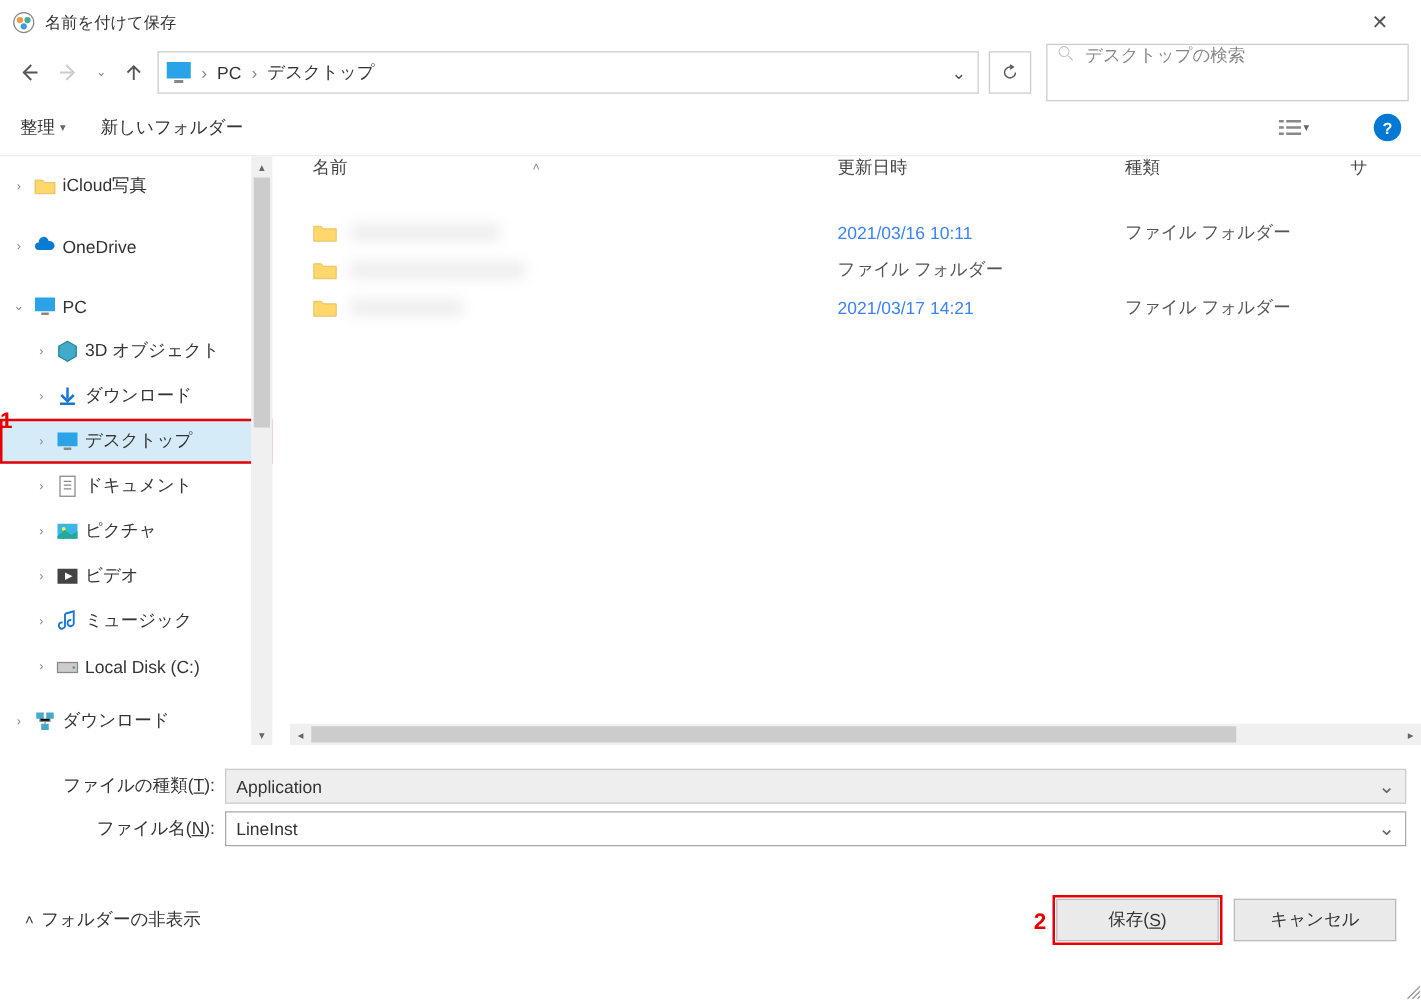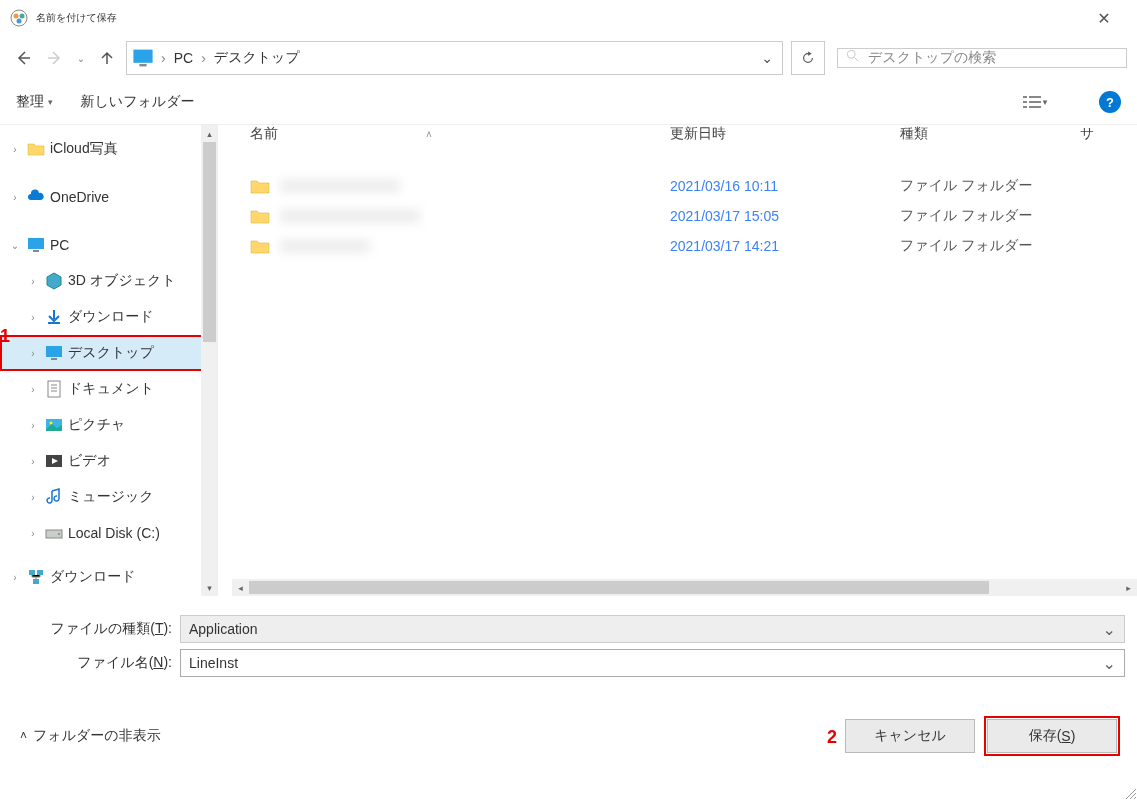--- a/index.html
+++ b/index.html
@@ -1,35 +1,35 @@
 <!DOCTYPE html>
 <html><head>
 <meta charset="utf-8">
 <style>
   * { box-sizing: border-box; font-family: "Meiryo", "Yu Gothic", "Segoe UI", sans-serif; }
   body { margin: 0; width: 1137px; height: 800px; background: #fff; color: #333; font-size: 14px; overflow: hidden; position: relative; }
   
   
   .titlebar { display: flex; align-items: center; height: 36px; padding: 0 10px; }
   .titlebar .appicon { width: 18px; height: 18px; margin-right: 8px; }
-  .titlebar .title { flex: 1; font-size: 10px; }
+  .titlebar .title { flex: 1; font-size: 13px; }
   .titlebar .close { width: 46px; height: 30px; display: flex; align-items: center; justify-content: center; color: #555; font-size: 16px; }
   
   
   .navrow { display: flex; align-items: center; height: 44px; padding: 0 10px; gap: 6px; }
   .navbtn { width: 26px; height: 26px; display: flex; align-items: center; justify-content: center; color: #555; }
   .navbtn.disabled { color: #bbb; }
   .navbtn svg { width: 16px; height: 16px; }
   .breadcrumb { flex: 1; height: 34px; border: 1px solid #ccc; display: flex; align-items: center; background: #fff; }
   .breadcrumb .bcicon { width: 24px; height: 24px; margin: 0 4px; display:flex;align-items:center;justify-content:center;}
   .breadcrumb .seg { padding: 0 6px; height: 100%; display: flex; align-items: center; }
   .breadcrumb .sep { color: #888; padding: 0 2px; }
   .breadcrumb .bcdrop { margin-left: auto; width: 30px; text-align: center; color: #555; }
   .refresh { width: 34px; height: 34px; border: 1px solid #ccc; display: flex; align-items: center; justify-content: center; margin-left: 2px; }
-  .searchbox { width: 290px; height: 20px; border: 1px solid #ccc; display: flex; align-items: flex-start; padding: 0 8px; color: #888; margin-left: 6px; }
+  .searchbox { width: 290px; height: 46px; border: 1px solid #ccc; display: flex; align-items: flex-start; padding: 0 8px; color: #888; margin-left: 6px; }
   .searchbox svg { width: 14px; height: 14px; margin-right: 8px; opacity: .5; }
   
   
   .toolbar { display: flex; align-items: center; height: 44px; padding: 0 16px; gap: 28px; }
   .toolbar .tbtn { display: flex; align-items: center; gap: 4px; color: #333; }
   .toolbar .tbtn .caret { font-size: 9px; color: #666; }
   .toolbar .spacer { flex: 1; }
   .toolbar .viewbtn { width: 40px; height: 28px; display: flex; align-items: center; justify-content: center; gap:2px;}
   .toolbar .help { width: 22px; height: 22px; border-radius: 50%; background: #0078d4; color: #fff; display: flex; align-items: center; justify-content: center; font-size: 13px; font-weight: bold; margin-left: 16px; }
   
@@ -336,21 +336,20 @@
         <div class="r-date">2021/03/16 10:11</div>
         <div class="r-type">ファイル フォルダー</div>
       </div>
       <div class="row">
         <div class="r-name">
             <svg class="ficon" viewBox="0 0 20 16">
               <path class="folder-ico" d="M1 3 h6 l2 2 h10 v10 h-18 z"></path>
             </svg>
             <span class="blur" style="width:140px"></span>
           </div>
-        <div class="r-date">2021/03/17 15:05</div>
         <div class="r-type">ファイル フォルダー</div>
       </div>
       <div class="row">
         <div class="r-name">
             <svg class="ficon" viewBox="0 0 20 16">
               <path class="folder-ico" d="M1 3 h6 l2 2 h10 v10 h-18 z"></path>
             </svg>
             <span class="blur" style="width:90px"></span>
           </div>
         <div class="r-date">2021/03/17 14:21</div>
@@ -381,26 +380,26 @@
       </div>
   </div>
 </div>
 
 <div class="footer">
   <div class="hide">
     <span style="font-size:12px">˄</span>
     <span>フォルダーの非表示</span>
   </div>
   <div class="spacer"></div>
-  <div class="fbtn">キャンセル</div>
   <div class="fbtn save">
       <span>保存(</span>
       <span class="u">S</span>
       <span>)</span>
     </div>
+  <div class="fbtn">キャンセル</div>
 </div>
 
 <div class="annot1">1</div>
 <div class="annot2">2</div>
 
 <svg class="resize" viewBox="0 0 16 16">
     <path d="M15 5 L5 15 M15 9 L9 15 M15 13 L13 15" stroke="#999"></path>
   </svg>
 
 </body></html>

